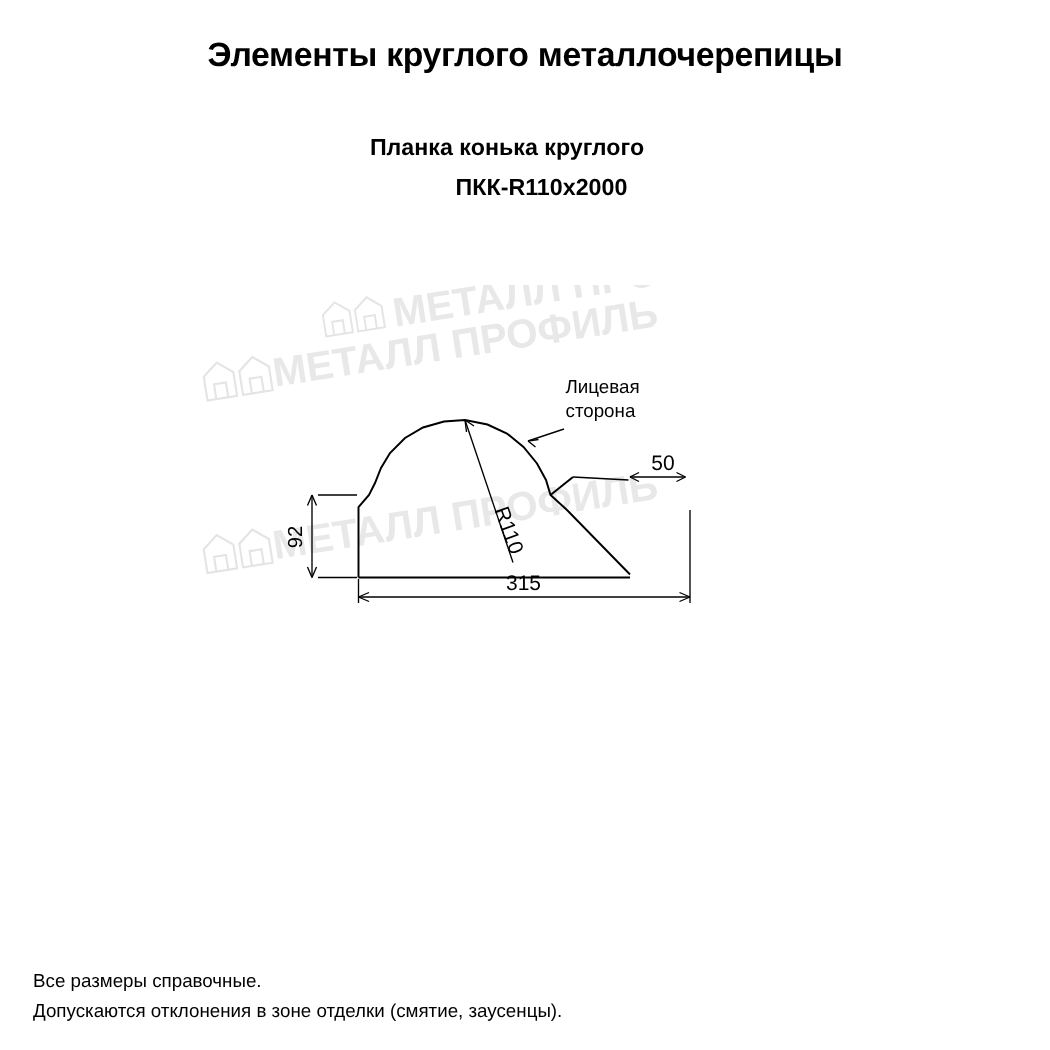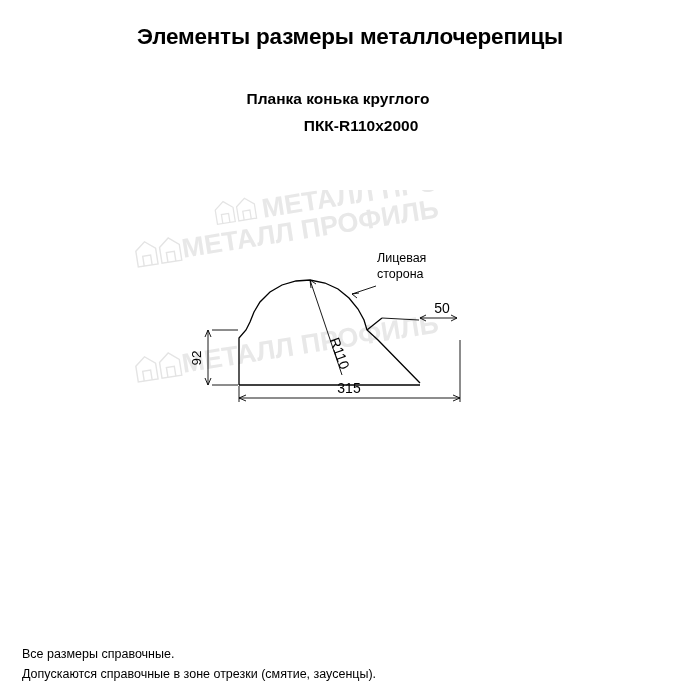--- a/index.html
+++ b/index.html
@@ -79,21 +79,21 @@
     font-size: 27px;
     font-weight: bold;
     font-family: "Liberation Sans", sans-serif;
   }
 </style>
 </head>
 <body>
 
 <div class="page">
 
-  <div class="title">Элементы размеры металлочерепицы</div>
+  <div class="title">Элементы круглого металлочерепицы</div>
   <div class="subtitle1">Планка конька круглого</div>
   <div class="subtitle2">ПКК-R110x2000</div>
 
   <div class="drawing">
     <svg width="470" height="260" viewBox="0 0 470 260" xmlns="http://www.w3.org/2000/svg">
 
       <g>
         <g transform="translate(90,10) rotate(-9)">
           <g class="wm" transform="translate(0,0) scale(0.9)">
             <path d="M4 28 L4 12 L14 4 L24 12 L24 28 Z"></path>
@@ -172,16 +172,16 @@
         <path d="M232 104 L239 103 M232 104 L237 108"></path>
       </g>
       <text x="257" y="72" font-size="12.5">Лицевая</text>
       <text x="257" y="88" font-size="12.5">сторона</text>
 
     </svg>
   </div>
 
   <div class="footnotes">
     <div>Все размеры справочные.</div>
-    <div>Допускаются справочные в зоне отрезки (смятие, заусенцы).</div>
+    <div>Допускаются отклонения в зоне отделки (смятие, заусенцы).</div>
   </div>
 
 </div>
 
 </body></html>

